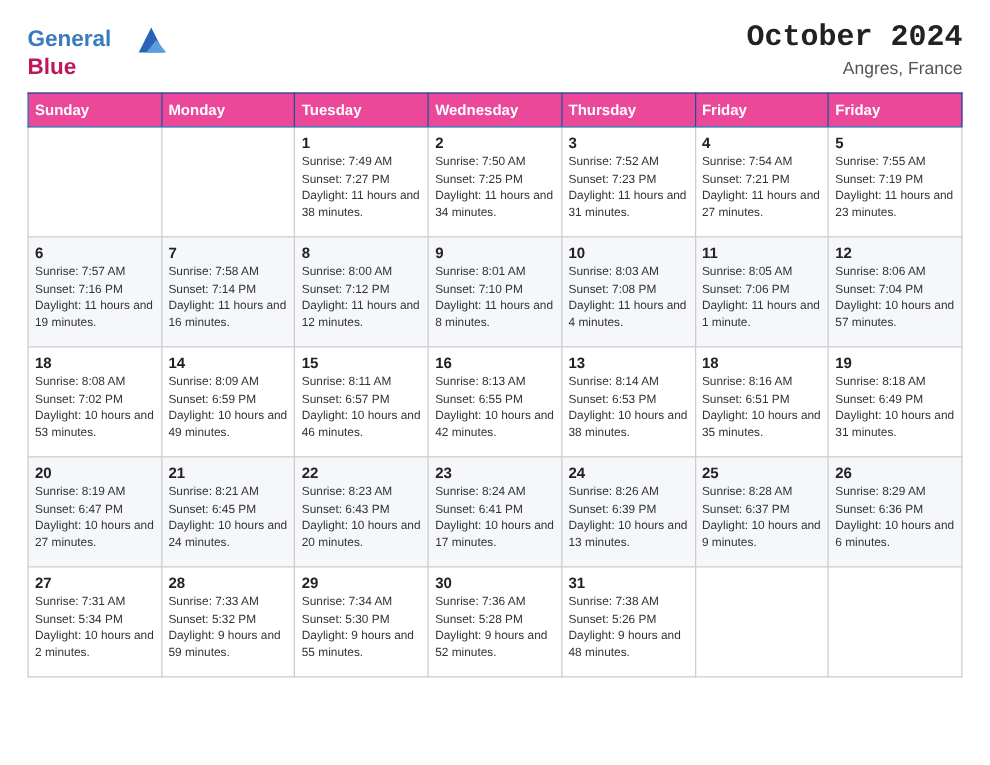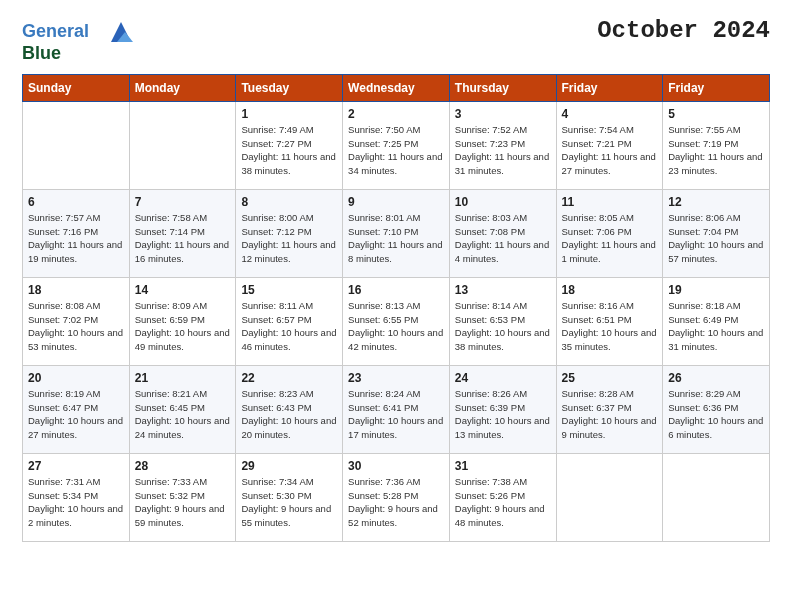--- a/index.html
+++ b/index.html
@@ -56,21 +56,21 @@
       color: #555;
       margin-top: 2px;
     }
     .calendar {
       width: 100%;
       border-collapse: collapse;
       border: 1px solid #ccc;
       font-size: 10.5px;
     }
     .calendar thead th {
-      background: #c2410c;
+      background: #ec4899;
       color: #fff;
       padding: 6px 5px;
       text-align: left;
       font-size: 12px;
       font-weight: bold;
       border: 1px solid #1e4f9e;
     }
     .calendar tbody td {
       border: 1px solid #ccc;
       vertical-align: top;
@@ -112,25 +112,26 @@
         <div style="display:flex;align-items:center;gap:16px;">
           <span class="logo-text">
             <span>General</span>
           </span>
 
           <svg class="logo-icon" viewBox="0 0 28 28" width="28" height="28">
             <polygon points="4,24 14,4 24,24" fill="#2a62b8"></polygon>
             <polygon points="10,24 18,14 26,24" fill="#5a9ee0"></polygon>
           </svg>
         </div>
-        <div class="logo-text" style="color:#14532d;font-size:18px;font-weight:bold;margin-top:-2px;">Blue</div>
+        <div class="logo-text" style="color:#be185d;font-size:18px;font-weight:bold;margin-top:-2px;">Blue</div>
       </div>
     </div>
     <div class="title-block">
       <div class="month-title">October 2024</div>
+      <div class="subtitle">Angres, France</div>
     </div>
   </div>
 
   <table class="calendar">
     <thead>
       <tr>
       <th>Sunday</th>
           <th>Monday</th>
           <th>Tuesday</th>
           <th>Wednesday</th>

